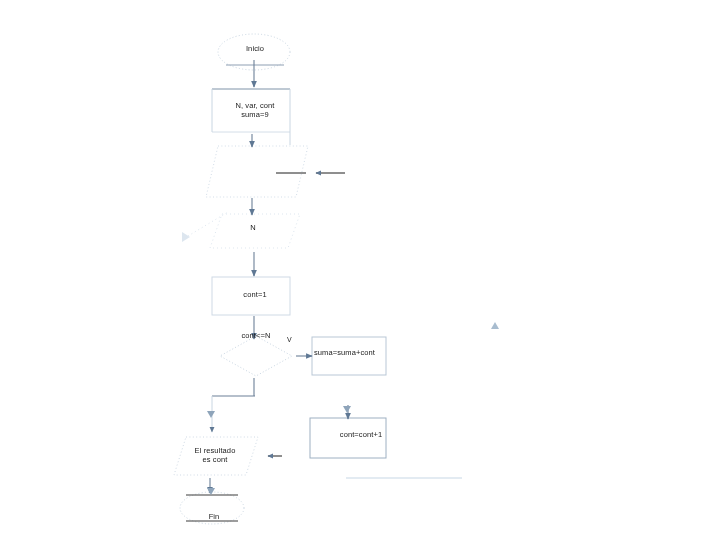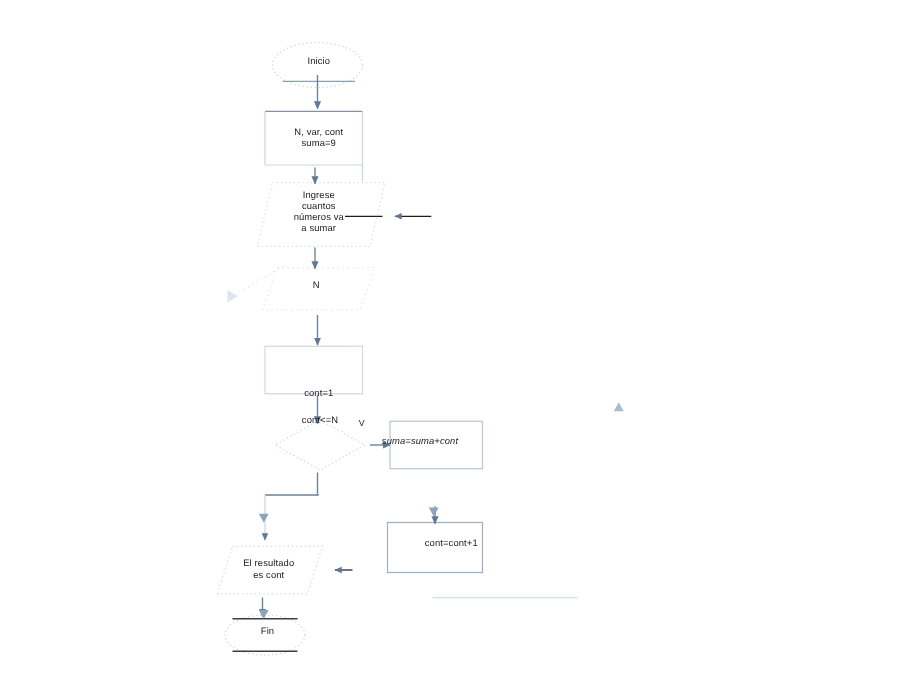--- a/index.html
+++ b/index.html
@@ -39,26 +39,26 @@
   .edge-label {
     position: absolute;
     color: #1a1a1a;
     font-size: 7px;
     line-height: 8px;
   }
   .lbl-inicio   { left: 222px; top: 44px;  width: 66px; }
   .lbl-declare  { left: 218px; top: 101px; width: 74px; }
   .lbl-prompt   { left: 220px; top: 151px; width: 70px; }
   .lbl-readn    { left: 228px; top: 223px; width: 50px; }
-  .lbl-contini  { left: 220px; top: 290px; width: 70px; margin-top: 20px; }
+  .lbl-contini  { left: 220px; top: 290px; width: 70px; }
   .lbl-decision { left: 222px; top: 331px; width: 68px; }
-  .lbl-suma     { left: 296px; top: 348px; width: 80px; text-align: center; font-style: italic; }
+  .lbl-suma     { left: 314px; top: 348px; width: 80px; text-align: left; }
   .lbl-incr     { left: 322px; top: 430px; width: 78px; text-align: center; }
   .lbl-salida   { left: 182px; top: 446px; width: 66px; }
-  .lbl-fin      { left: 186px; top: 500px; width: 56px; }
+  .lbl-fin      { left: 186px; top: 512px; width: 56px; }
   .lbl-true     { left: 287px; top: 336px; width: 14px; }
 </style>
 </head>
 <body>
 
 <div id="canvas">
 
   <svg id="svg-layer" viewBox="0 0 720 540">
     <defs>
       <marker id="arrow" markerWidth="7" markerHeight="7" refX="5.4" refY="3" orient="auto">
@@ -146,24 +146,20 @@
     <path d="M182,232 l8,5 l-8,5 Z" fill="#dde6ef"></path>
     <path d="M492,322 l7,4 l-7,4 Z" fill="#a8bccf" transform="rotate(-90 495 326)"></path>
     <path d="M208,410 l7,4 l-7,4 Z" fill="#8ea4ba" transform="rotate(90 211 414)"></path>
     <path d="M344,405 l7,4 l-7,4 Z" fill="#8ea4ba" transform="rotate(90 347 409)"></path>
     <path d="M208,487 l7,4 l-7,4 Z" fill="#8ea4ba" transform="rotate(90 211 491)"></path>
   </svg>
 
   <div class="node-label lbl-inicio">Inicio</div>
   <div class="node-label lbl-declare">N, var, cont
 suma=9</div>
-  <div class="node-label lbl-prompt">Ingrese
-cuantos
-números va
-a sumar</div>
   <div class="node-label lbl-readn">N</div>
   <div class="node-label lbl-contini">cont=1</div>
   <div class="node-label lbl-decision">cont&lt;=N</div>
   <div class="node-label lbl-suma">suma=suma+cont</div>
   <div class="node-label lbl-incr">cont=cont+1</div>
   <div class="node-label lbl-salida">El resultado
 es cont</div>
   <div class="node-label lbl-fin">Fin</div>
 
   <div class="edge-label lbl-true">V</div>

